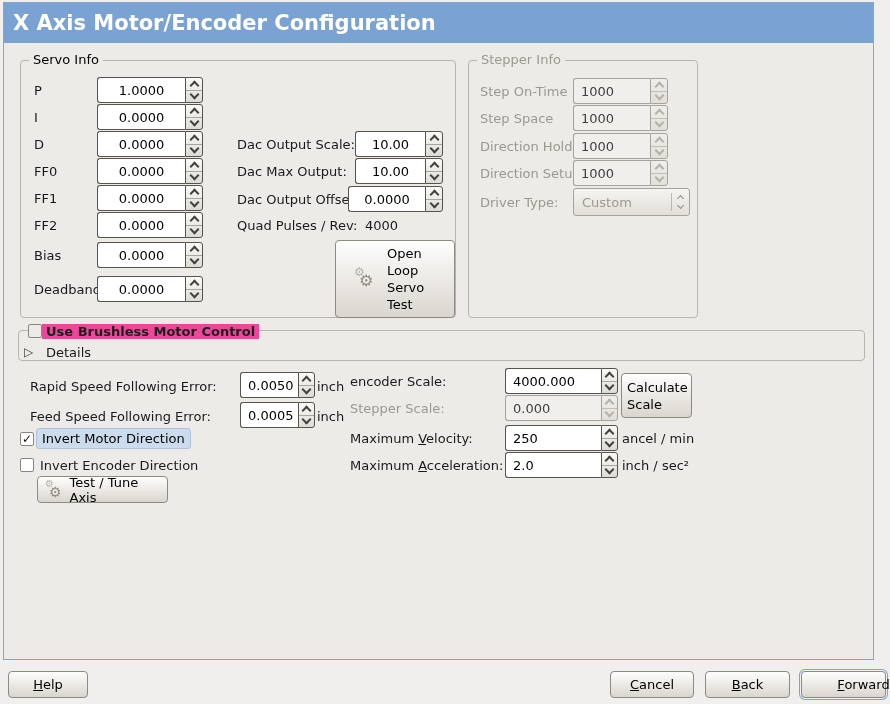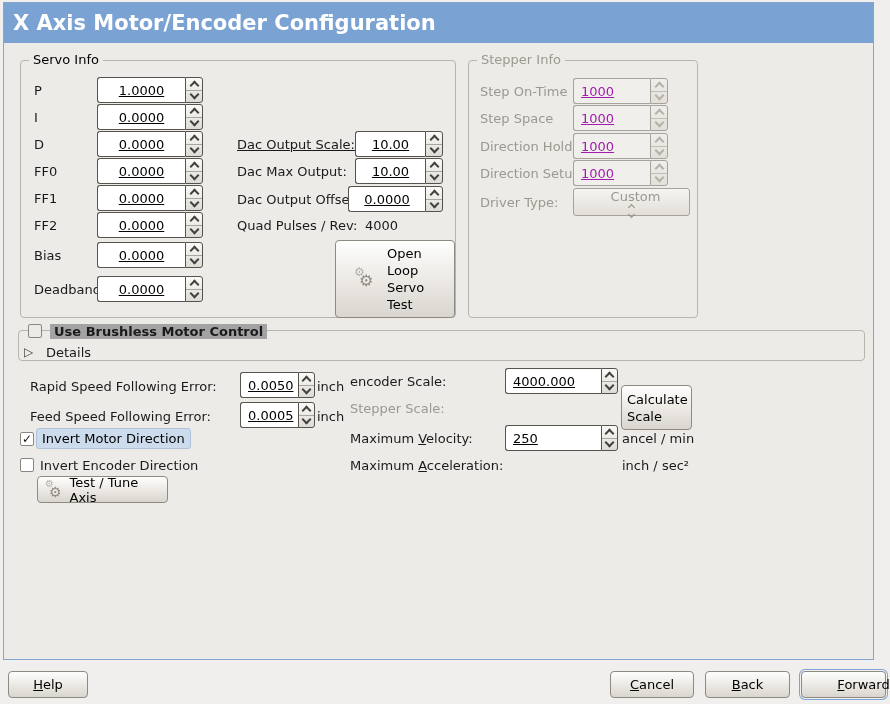--- a/index.html
+++ b/index.html
@@ -27,34 +27,34 @@
   
   .frame{position:absolute;border:1px solid #b9b5ad;border-radius:4px;box-sizing:border-box;}
   .frame-label{position:absolute;top:-9px;left:8px;background:#edebe7;padding:0 4px;white-space:nowrap;}
   .frame-label.dis{color:#9c9890;}
 
   
   .spin{position:absolute;display:flex;height:26px;box-sizing:border-box;}
   .spin-entry{
     flex:1;background:#ffffff;border:1px solid #57534c;border-right:none;
     border-radius:3px 0 0 3px;display:flex;align-items:center;box-sizing:border-box;
-    overflow:hidden;white-space:nowrap;text-decoration:underline;
+    overflow:hidden;white-space:nowrap;
   }
   .spin-entry.center{justify-content:center;}
   .spin-entry.left{padding-left:7px;}
   .spin-btns{
     width:18px;border:1px solid #57534c;border-radius:0 3px 3px 0;box-sizing:border-box;
     display:flex;flex-direction:column;background:linear-gradient(#fafaf8,#dedbd5);
   }
   .sb{flex:1;display:flex;align-items:center;justify-content:center;}
   .sb.up{border-bottom:1px solid #aaa69e;}
   .chu,.chd{display:block;width:5px;height:5px;border-left:2px solid #43423e;border-top:2px solid #43423e;}
   .chu{transform:rotate(45deg);margin-top:3px;}
   .chd{transform:rotate(225deg);margin-bottom:3px;}
-  .spin.dis .spin-entry{background:#f1efeb;border-color:#a7a29a;color:#a21caf;}
+  .spin.dis .spin-entry{background:#f1efeb;border-color:#a7a29a;color:#404040;}
   .spin.dis .spin-btns{border-color:#a7a29a;background:linear-gradient(#f0eeea,#e3e0da);}
   .spin.dis .sb.up{border-bottom-color:#c2beb6;}
   .spin.dis .chu,.spin.dis .chd{border-color:#b5b1a9;}
 
   
   .combo{
     position:absolute;display:flex;align-items:center;box-sizing:border-box;
     background:linear-gradient(#f6f4f1,#e2dfd9);border:1px solid #a7a29a;border-radius:3px;
     color:#9c9890;
   }
@@ -199,21 +199,21 @@
     <div class="spin-btns">
         <div class="sb up">
           <i class="chu"></i>
         </div>
         <div class="sb">
           <i class="chd"></i>
         </div>
       </div>
   </div>
 
-  <span class="lbl" style="left:237px;top:137px;text-decoration:underline;">Dac Output Scale:</span>
+  <span class="lbl" style="left:237px;top:137px;">Dac Output Scale:</span>
   <span class="lbl" style="left:237px;top:164px;">Dac Max Output:</span>
   <span class="lbl" style="left:237px;top:192px;">Dac Output Offset:</span>
   <span class="lbl" style="left:237px;top:218px;">Quad Pulses / Rev:</span>
   <span class="lbl" style="left:365px;top:218px;">4000</span>
 
   <div class="spin" style="left:355px;top:131px;width:88px;">
     <div class="spin-entry center">10.00</div>
     <div class="spin-btns">
         <div class="sb up">
           <i class="chu"></i>
@@ -302,32 +302,32 @@
     <div class="spin-btns">
         <div class="sb up">
           <i class="chu"></i>
         </div>
         <div class="sb">
           <i class="chd"></i>
         </div>
       </div>
   </div>
 
-  <div class="combo" style="left:573px;top:188px;width:117px;height:28px;flex-direction:column;">
+  <div class="combo" style="left:573px;top:188px;width:117px;height:28px;">
     <span class="combo-text">Custom</span>
     <span class="combo-sep"></span>
     <span class="combo-arrows">
         <i class="chu"></i>
         <i class="chd"></i>
       </span>
   </div>
 
   <div class="frame" style="left:18px;top:330px;width:847px;height:31px;"></div>
   <span class="cb" style="left:28px;top:324px;background:#edebe7;border-color:#8b877f;"></span>
-  <span class="lbl b" style="left:50px;top:324px;background:#a3a3a3;padding:0 4px;">Use Brushless Motor Control</span>
+  <span class="lbl b" style="left:42px;top:324px;background:#ec4899;padding:0 4px;">Use Brushless Motor Control</span>
   <span class="exp-arrow" style="left:24px;top:345px;">▷</span>
   <span class="lbl" style="left:46px;top:345px;">Details</span>
 
   <span class="lbl" style="left:30px;top:379px;">Rapid Speed Following Error:</span>
   <div class="spin" style="left:240px;top:372px;width:75px;">
     <div class="spin-entry left">0.0050</div>
     <div class="spin-btns" style="width:17px;">
         <div class="sb up">
           <i class="chu"></i>
         </div>
@@ -371,41 +371,63 @@
     <div class="spin-entry left">4000.000</div>
     <div class="spin-btns" style="width:17px;">
         <div class="sb up">
           <i class="chu"></i>
         </div>
         <div class="sb">
           <i class="chd"></i>
         </div>
       </div>
   </div>
-  <div class="btn" style="left:621px;top:373px;width:71px;height:45px;justify-content:flex-end;margin-top:12px;">
+  <div class="btn" style="left:621px;top:373px;width:71px;height:45px;justify-content:flex-end;">
     <span class="wrapbtn-text" style="padding-left:5px;">Calculate Scale</span>
   </div>
 
   <span class="lbl dis" style="left:350px;top:401px;">Stepper Scale:</span>
+  <div class="spin dis" style="left:505px;top:395px;width:113px;">
+    <div class="spin-entry left">0.000</div>
+    <div class="spin-btns" style="width:17px;">
+        <div class="sb up">
+          <i class="chu"></i>
+        </div>
+        <div class="sb">
+          <i class="chd"></i>
+        </div>
+      </div>
+  </div>
 
   <span class="lbl" style="left:350px;top:431px;"><span>Maximum </span><span class="mn">V</span><span>elocity:</span></span>
   <div class="spin" style="left:505px;top:425px;width:113px;">
     <div class="spin-entry left">250</div>
     <div class="spin-btns" style="width:17px;">
         <div class="sb up">
           <i class="chu"></i>
         </div>
         <div class="sb">
           <i class="chd"></i>
         </div>
       </div>
   </div>
   <span class="lbl" style="left:622px;top:431px;">ancel / min</span>
 
   <span class="lbl" style="left:350px;top:458px;"><span>Maximum </span><span class="mn">A</span><span>cceleration:</span></span>
+  <div class="spin" style="left:505px;top:452px;width:113px;">
+    <div class="spin-entry left">2.0</div>
+    <div class="spin-btns" style="width:17px;">
+        <div class="sb up">
+          <i class="chu"></i>
+        </div>
+        <div class="sb">
+          <i class="chd"></i>
+        </div>
+      </div>
+  </div>
   <span class="lbl" style="left:622px;top:458px;">inch / sec²</span>
 
   <div class="btn" style="left:8px;top:671px;width:80px;height:27px;">
     <span><span class="mn">H</span><span>elp</span></span>
   </div>
   <div class="btn" style="left:610px;top:671px;width:84px;height:27px;text-align:right;">
     <span><span class="mn">C</span><span>ancel</span></span>
   </div>
   <div class="btn" style="left:705px;top:671px;width:85px;height:27px;">
     <span><span class="mn">B</span><span>ack</span></span>

